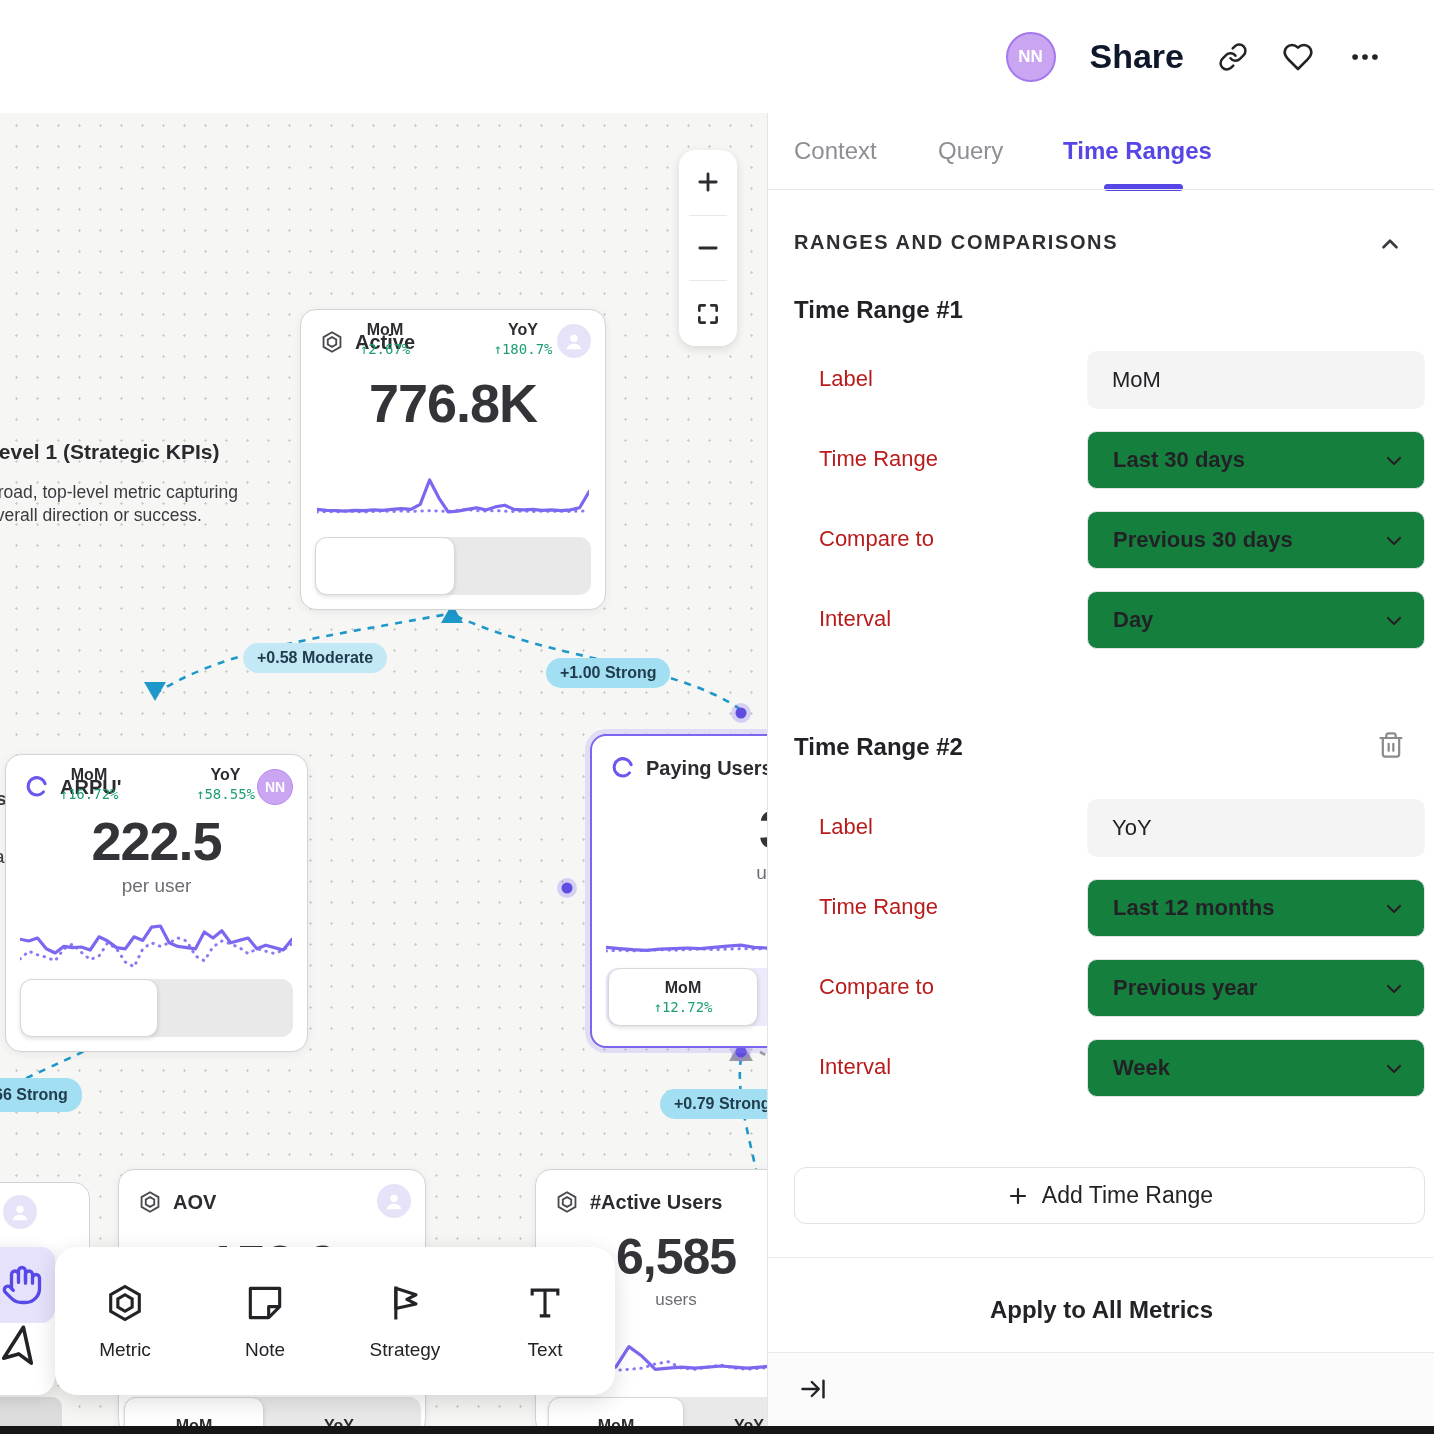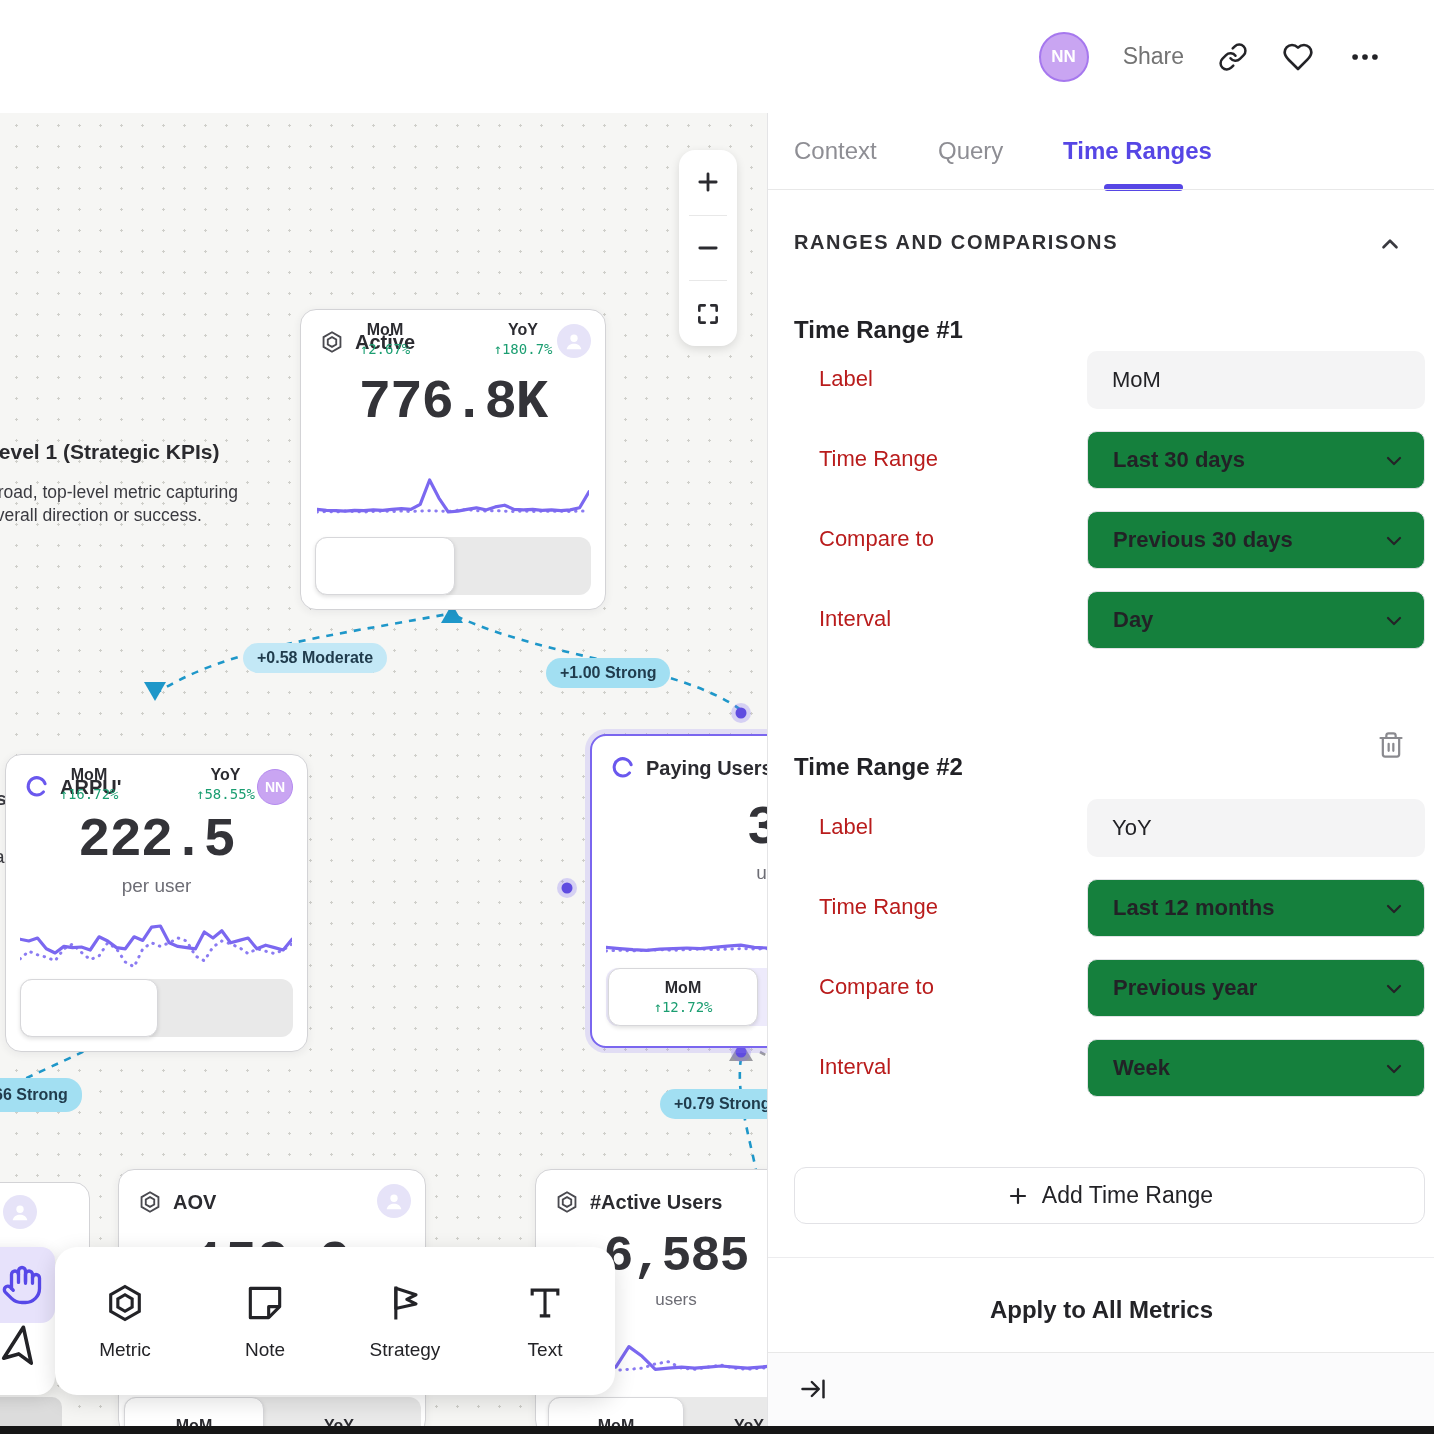--- a/index.html
+++ b/index.html
@@ -18,21 +18,21 @@
     font-size:16px;font-weight:700;color:#203c4d;white-space:nowrap;}
   
   .card{position:absolute;background:#fff;border:1.5px solid #d3d3d6;border-radius:16px;
     box-shadow:0 2px 8px rgba(40,40,60,.07);z-index:10;overflow:hidden;}
   .card.selected{border:2.5px solid #7a66ef;box-shadow:0 0 0 5px rgba(150,130,245,.22);}
   .card-head{position:absolute;left:18px;right:14px;top:14px;height:36px;display:flex;align-items:center;gap:10px;}
   .card-title{font-size:20px;font-weight:700;color:#2b2b30;white-space:nowrap;}
   .head-avatar{position:absolute;right:0;top:0;width:34px;height:34px;border-radius:50%;background:#e6e3f8;display:flex;align-items:center;justify-content:center;}
   .nn-badge{position:absolute;right:0;top:0;width:34px;height:34px;border-radius:50%;background:#c9a5f2;color:#fff;
     font-size:14px;font-weight:700;display:flex;align-items:center;justify-content:center;border:1.5px solid #b48bee;}
-  .metric-big{position:absolute;left:0;right:0;text-align:center;font-size:54px;font-weight:800;color:#333338;letter-spacing:-1px;font-family:Liberation Mono, monospace;}
+  .metric-big{position:absolute;left:0;right:0;text-align:center;font-size:54px;font-weight:800;color:#333338;letter-spacing:-1px;}
   .metric-unit{position:absolute;left:0;right:0;text-align:center;font-size:19px;color:#6d6d75;}
   .spark{position:absolute;}
   .spark-solid{fill:none;stroke:#7b68f0;stroke-width:3.2;stroke-linejoin:round;stroke-linecap:round;}
   .spark-dotted{fill:none;stroke:#8b7bf2;stroke-width:3;stroke-dasharray:.5 6.5;stroke-linecap:round;}
   .toggle-track{position:absolute;background:#e9e9e9;border-radius:12px;height:58px;z-index:1;}
   .toggle-track.lav{background:#edeafb;}
   .toggle-pill{position:absolute;background:#fff;border:1.5px solid #d7d7da;border-radius:12px;height:58px;z-index:2;
     box-shadow:0 2px 4px rgba(0,0,0,.12);box-sizing:border-box;}
   .tg-cell{position:absolute;top:0;height:58px;display:flex;flex-direction:column;align-items:center;justify-content:center;z-index:3;}
   .tg-label{font-size:16px;font-weight:700;color:#2b2b30;line-height:20px;}
@@ -55,32 +55,32 @@
   .tool{flex:1;display:flex;flex-direction:column;align-items:center;justify-content:center;gap:14px;cursor:pointer;}
   .tool-label{font-size:19px;color:#232327;}
   
   #partial-card{position:absolute;left:-62px;top:1182px;width:150px;height:120px;background:#fff;border:1.5px solid #d3d3d6;border-radius:16px;z-index:10;}
   #partial-pill{position:absolute;left:-30px;top:1397px;width:92px;height:40px;background:#dcdcdc;border-radius:10px;z-index:10;}
   
   #header{position:absolute;left:0;top:0;width:1434px;height:113px;background:#fff;z-index:50;}
   #header-right{position:absolute;right:52px;top:0;height:113px;display:flex;align-items:center;gap:34px;}
   #hdr-avatar{width:46px;height:46px;border-radius:50%;background:#c9a5f2;border:2px solid #a678ee;color:#fff;
     font-weight:700;font-size:17px;display:flex;align-items:center;justify-content:center;}
-  #share-label{font-size:23px;font-weight:400;color:#737373;}
+  #share-label{font-size:34px;font-weight:700;color:#0f172a;}
   .hdr-icon{display:flex;align-items:center;justify-content:center;cursor:pointer;}
   
   #panel{position:absolute;left:767px;top:113px;width:667px;height:1321px;background:#fff;border-left:1px solid #e4e4e6;z-index:40;}
   .tab{position:absolute;top:0;height:76px;line-height:76px;font-size:24px;color:#8e8e94;cursor:pointer;}
   .tab.active{color:#5646e5;font-weight:700;}
   #tabs-border{position:absolute;left:0;top:76px;width:667px;height:1px;background:#e8e8e8;}
   #tab-underline{position:absolute;left:336px;top:71px;width:79px;height:7px;border-radius:4px;background:#5646e5;}
   #section-row{position:absolute;left:26px;right:26px;top:118px;height:34px;}
   #section-title{font-size:20px;font-weight:700;letter-spacing:1.6px;color:#2f2f33;}
   #section-chevron{position:absolute;right:6px;top:0px;cursor:pointer;}
-  .tr-title{position:absolute;left:26px;font-size:24px;font-weight:700;color:#222226;margin-top:20px;}
+  .tr-title{position:absolute;left:26px;font-size:24px;font-weight:700;color:#222226;}
   .frow-label{position:absolute;left:51px;font-size:22px;color:#b91c1c;}
   .fctl{position:absolute;left:319px;width:338px;height:58px;border-radius:10px;box-sizing:border-box;
     display:flex;align-items:center;font-size:22px;color:#222226;}
   .fctl.input{background:#f4f4f5;padding-left:25px;}
   .fctl.select{background:#15803d;border:1.5px solid #e2e2e6;padding-left:25px;cursor:pointer;font-weight:600;}
   .fctl .chev{position:absolute;right:18px;top:17px;}
   #trash-btn{position:absolute;right:30px;cursor:pointer;}
   #add-btn{position:absolute;left:26px;top:1054px;width:631px;height:57px;border:1.5px solid #e2e2e6;border-radius:12px;
     display:flex;align-items:center;justify-content:center;gap:12px;font-size:23px;color:#232327;cursor:pointer;background:#fff;box-sizing:border-box;}
   #divider1{position:absolute;left:0;top:1144px;width:667px;height:1px;background:#ececee;}

